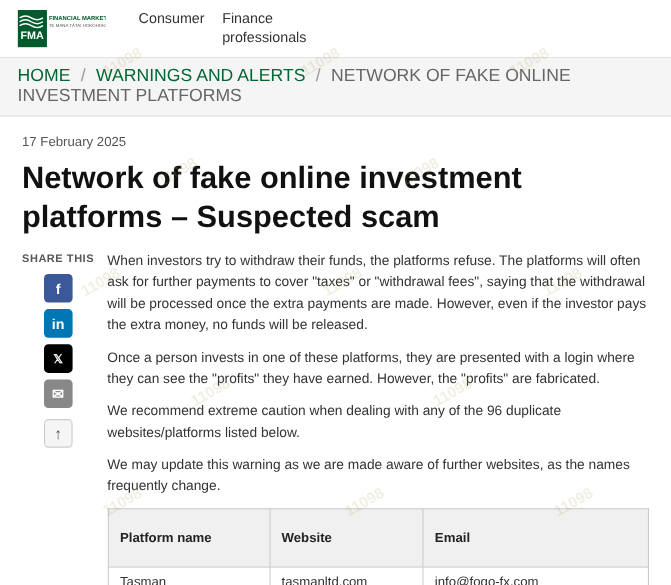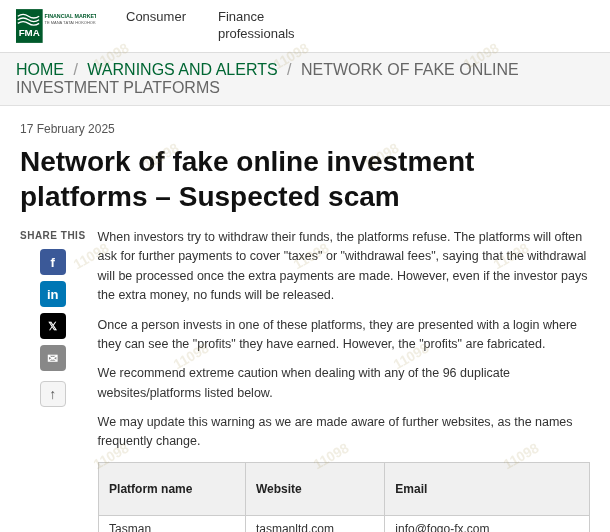--- a/index.html
+++ b/index.html
@@ -25,21 +25,21 @@
       display: flex;
       align-items: center;
       margin-right: 30px;
     }
     .logo-svg {
       width: 80px;
       height: 36px;
     }
     .nav-links {
       display: flex;
-      gap: 32px;
+      gap: 16px;
     }
     .nav-link {
       font-size: 13px;
       color: #333;
       text-decoration: none;
       cursor: pointer;
       line-height: 1.3;
     }
 
     

